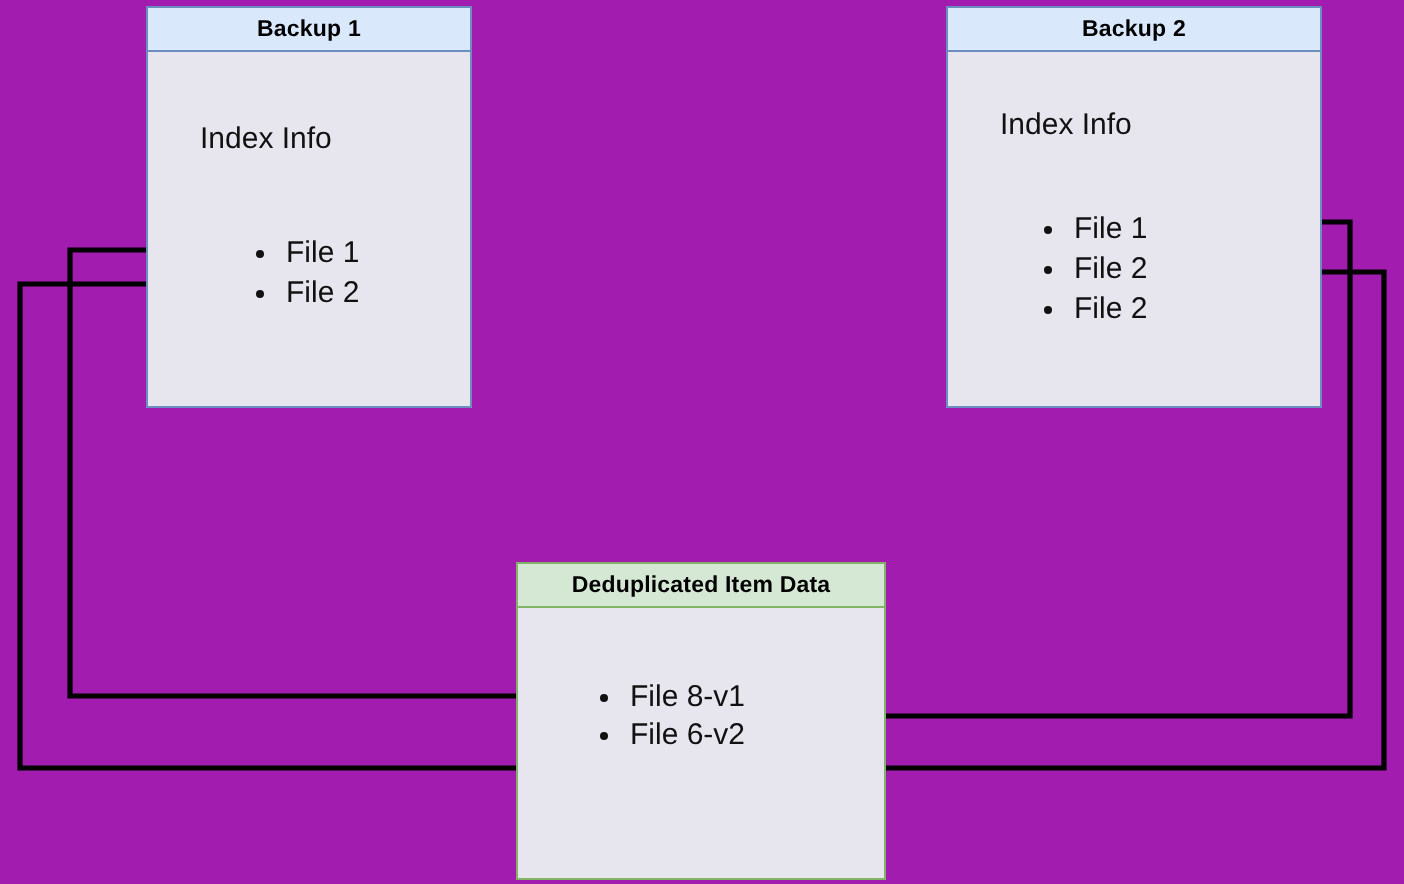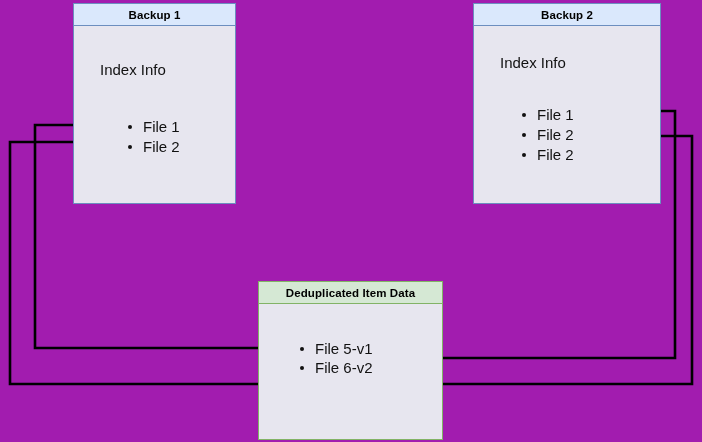--- a/index.html
+++ b/index.html
@@ -150,21 +150,21 @@
       </li>
     </ul>
   </div>
 
   <div class="box box-green" style="left:258px; top:281px; width:185px; height:159px;">
     <div class="box-header header-green">
       <span>Deduplicated Item Data</span>
     </div>
     <ul class="file-list wide" style="left:39px; top:57px;">
       <li>
-        <span>File 5-v1</span>
+        <span>File 8-v1</span>
       </li>
       <li>
         <span>File 6-v2</span>
       </li>
     </ul>
   </div>
 
 </div>
 
 </body></html>

